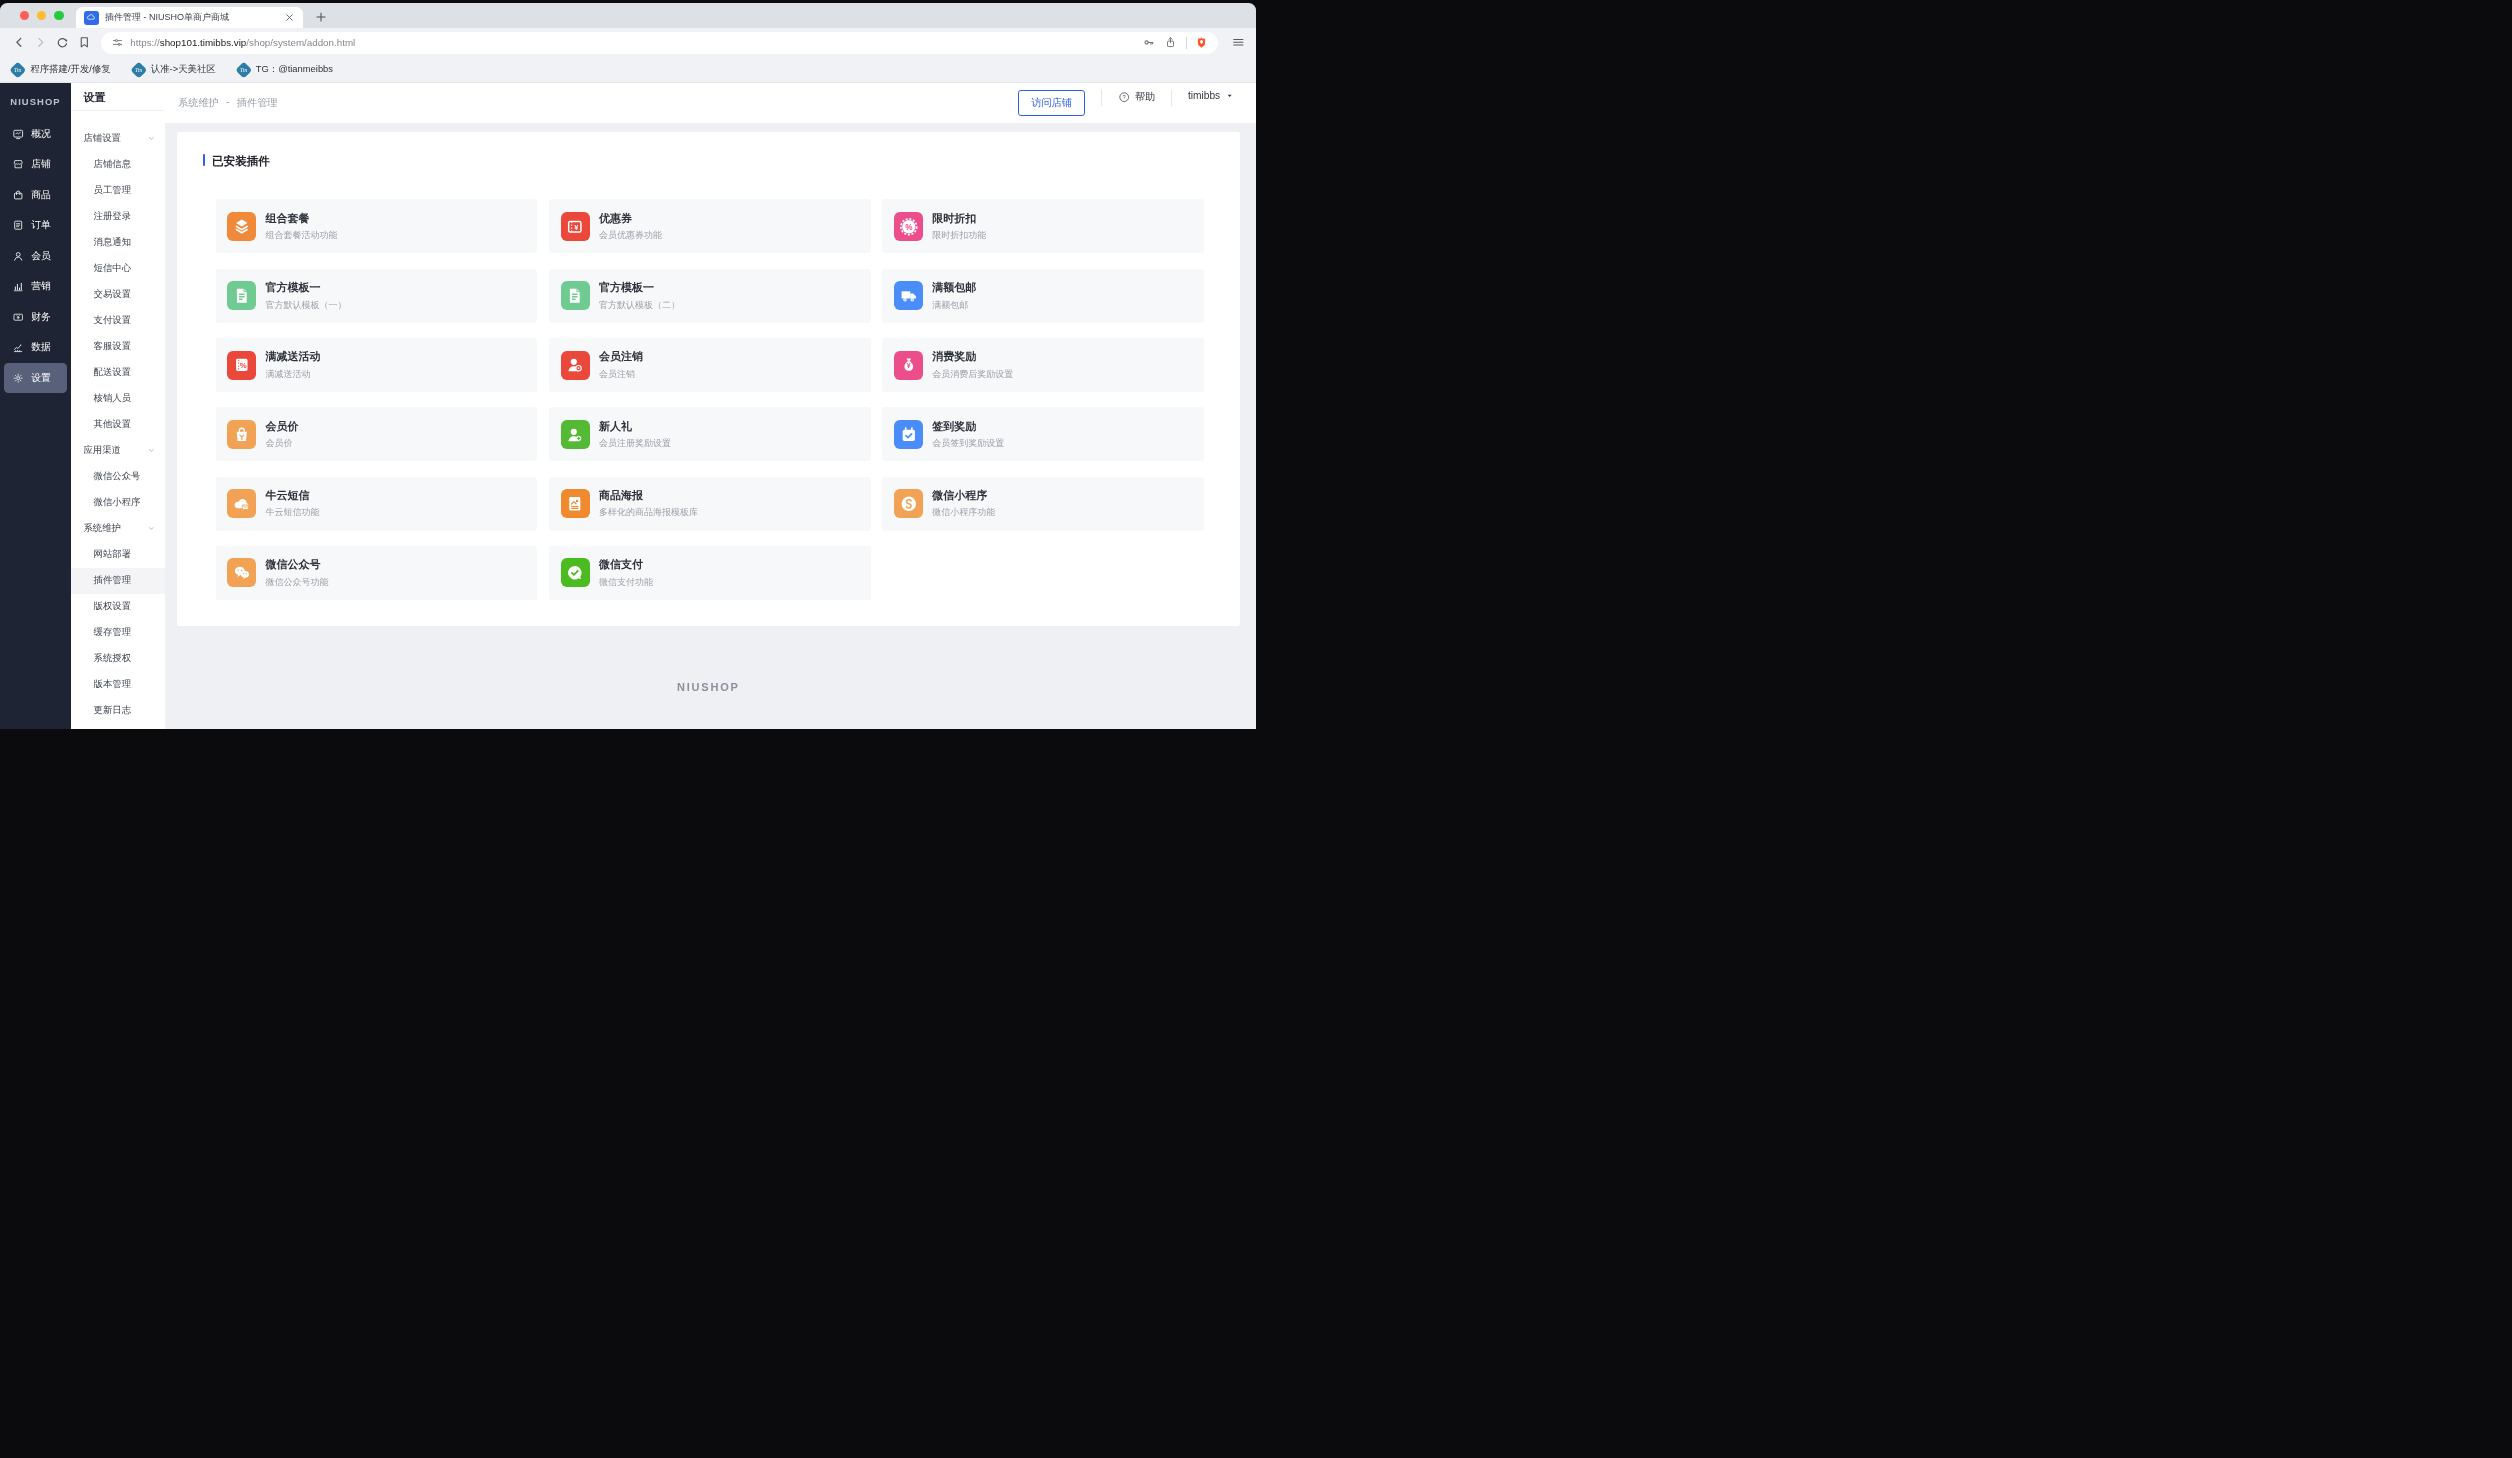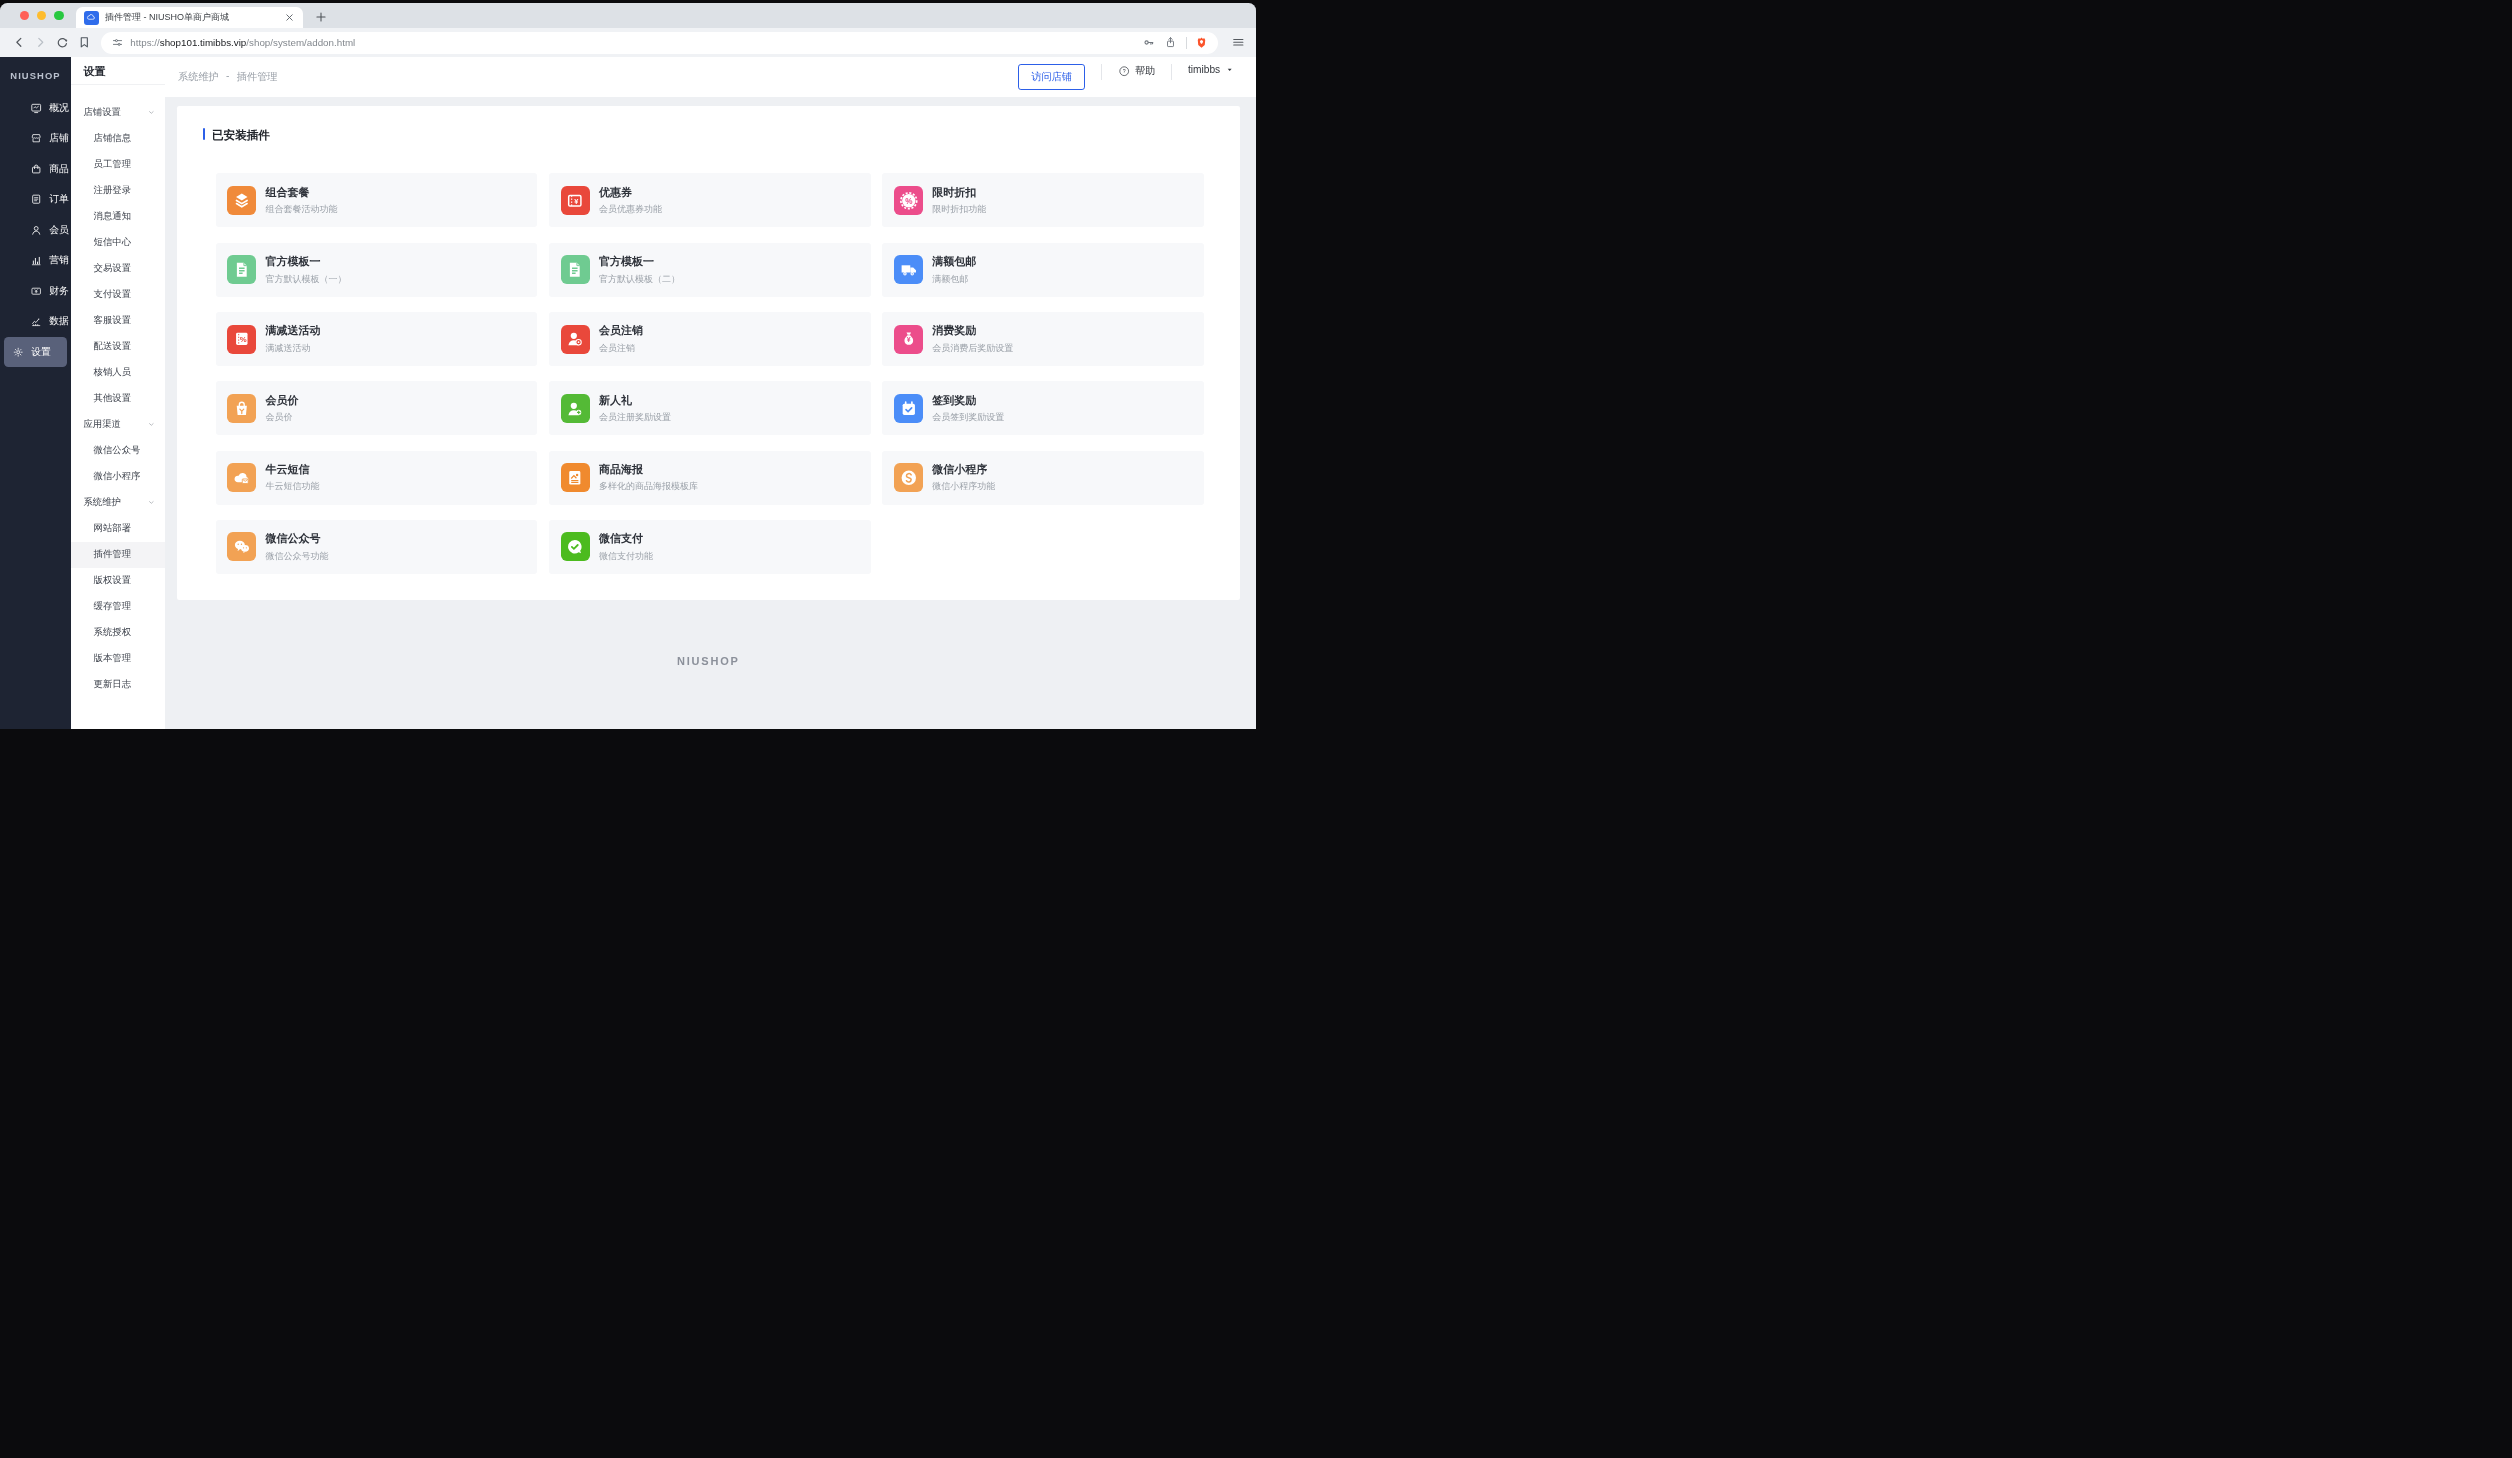--- a/index.html
+++ b/index.html
@@ -46,21 +46,21 @@
   .tm-badge span { transform:rotate(-45deg); color:#fff; font-size:5.8px; font-style:italic;
                    font-family:"Liberation Serif",serif; }
 
   
   .app { flex:1; display:flex; overflow:hidden; background:#eef0f3; }
 
   .nav-dark { width:71px; background:#1e2433; flex-shrink:0; }
   .brand { text-align:center; padding:13px 0 11.6px; font-size:9.4px; font-weight:700;
            letter-spacing:1.1px; color:#bac1ce; }
   .nav-item { height:30.5px; display:flex; align-items:center; gap:6.5px; padding-left:12.4px;
-              font-size:9.8px; color:#fff; cursor:pointer;margin-left:18px; }
+              font-size:9.8px; color:#fff; cursor:pointer; }
   .nav-item.active { background:#59617a; margin:0 3.6px; border-radius:4.4px; padding-left:8.7px; }
   .nav-ic { width:12.4px; height:12.4px; flex-shrink:0; }
   .nav-ic svg { width:100%; height:100%; }
 
   .nav-light { width:94px; background:#fff; flex-shrink:0; display:flex; flex-direction:column; }
   .nl-title { height:28px; line-height:28px; padding-left:12.4px; font-size:11px; font-weight:600;
               color:#272b33; border-bottom:0.7px solid #f0f1f3; flex-shrink:0; }
   .nl-menu { padding-top:14.5px; font-size:9.4px; color:#3c414b; overflow:hidden; flex:1; }
   .menu-group { height:26px; display:flex; align-items:center; justify-content:space-between;
                 padding:0 9.4px 0 12.4px; cursor:pointer; }
@@ -185,20 +185,40 @@
           </span>
       </span>
     </div>
     <span class="menu-btn">
         <svg viewBox="0 0 24 24" xmlns="http://www.w3.org/2000/svg">
           <path d="M4.5 7.5h15M4.5 12h15M4.5 16.5h15" stroke="#54595f" stroke-width="1.8" stroke-linecap="round"></path>
         </svg>
       </span>
   </div>
 
+  <div class="bookmarks">
+      <div class="bm">
+      <span class="tm-badge">
+          <span>Tm</span>
+        </span>
+      <span class="bm-label">程序搭建/开发/修复</span>
+    </div>
+      <div class="bm">
+      <span class="tm-badge">
+          <span>Tm</span>
+        </span>
+      <span class="bm-label">认准-&gt;天美社区</span>
+    </div>
+      <div class="bm">
+      <span class="tm-badge">
+          <span>Tm</span>
+        </span>
+      <span class="bm-label">TG：@tianmeibbs</span>
+    </div>
+    </div>
 
   <div class="app">
 
     <div class="nav-dark">
       <div class="brand">NIUSHOP</div>
       <div id="primary-nav">
           <div class="nav-item">
         <span class="nav-ic">
               <svg viewBox="0 0 24 24" xmlns="http://www.w3.org/2000/svg">
                 <rect x="3.5" y="4.5" width="17" height="13" rx="1.8" fill="none" stroke="#fff" stroke-width="1.6"></rect>

